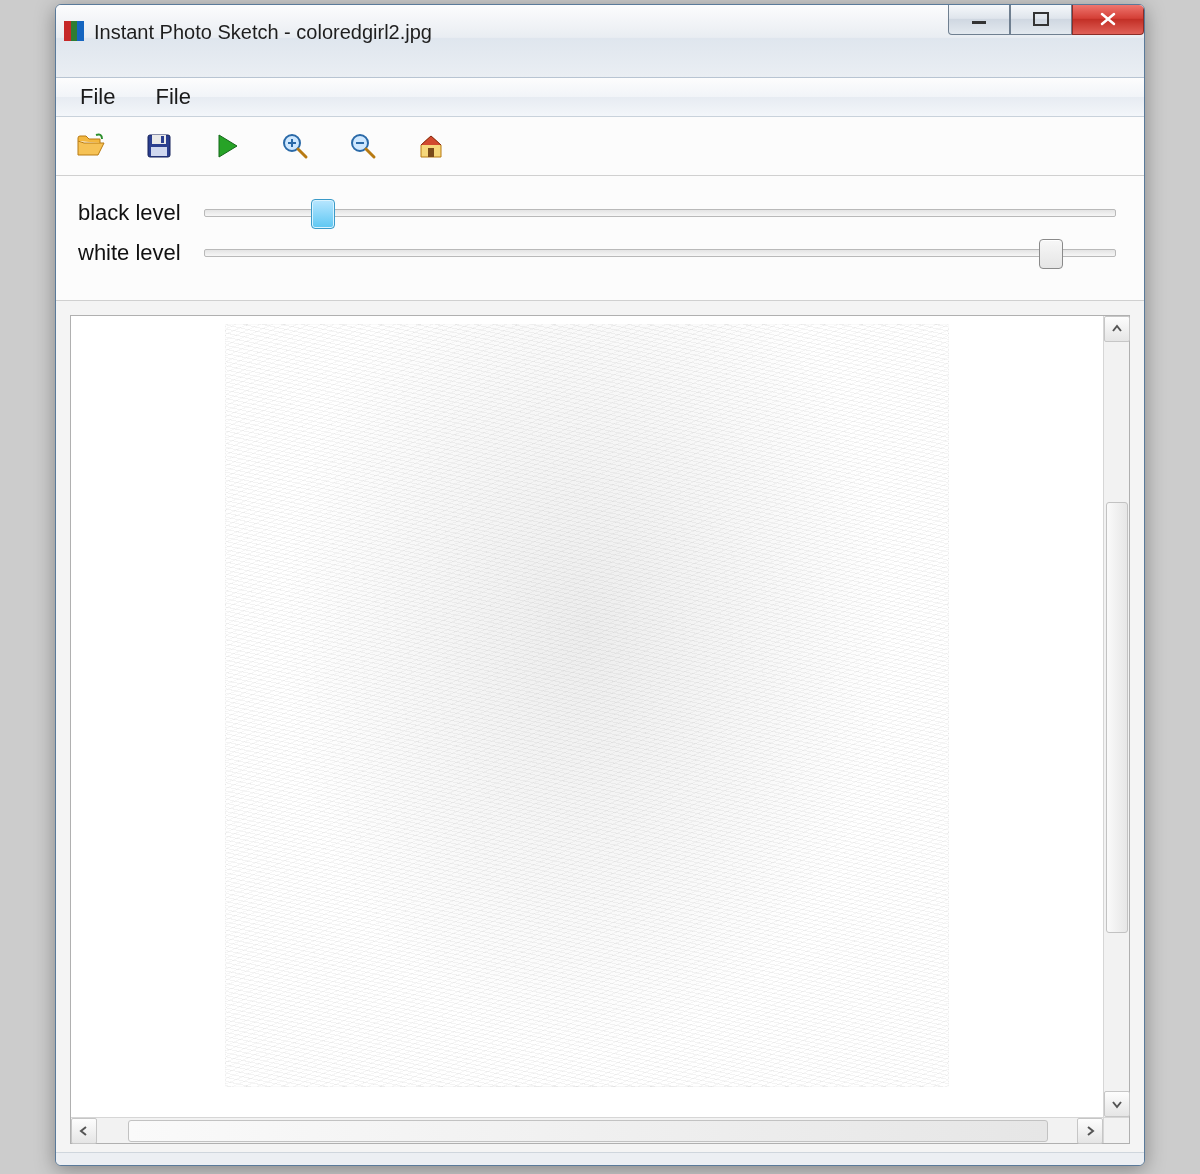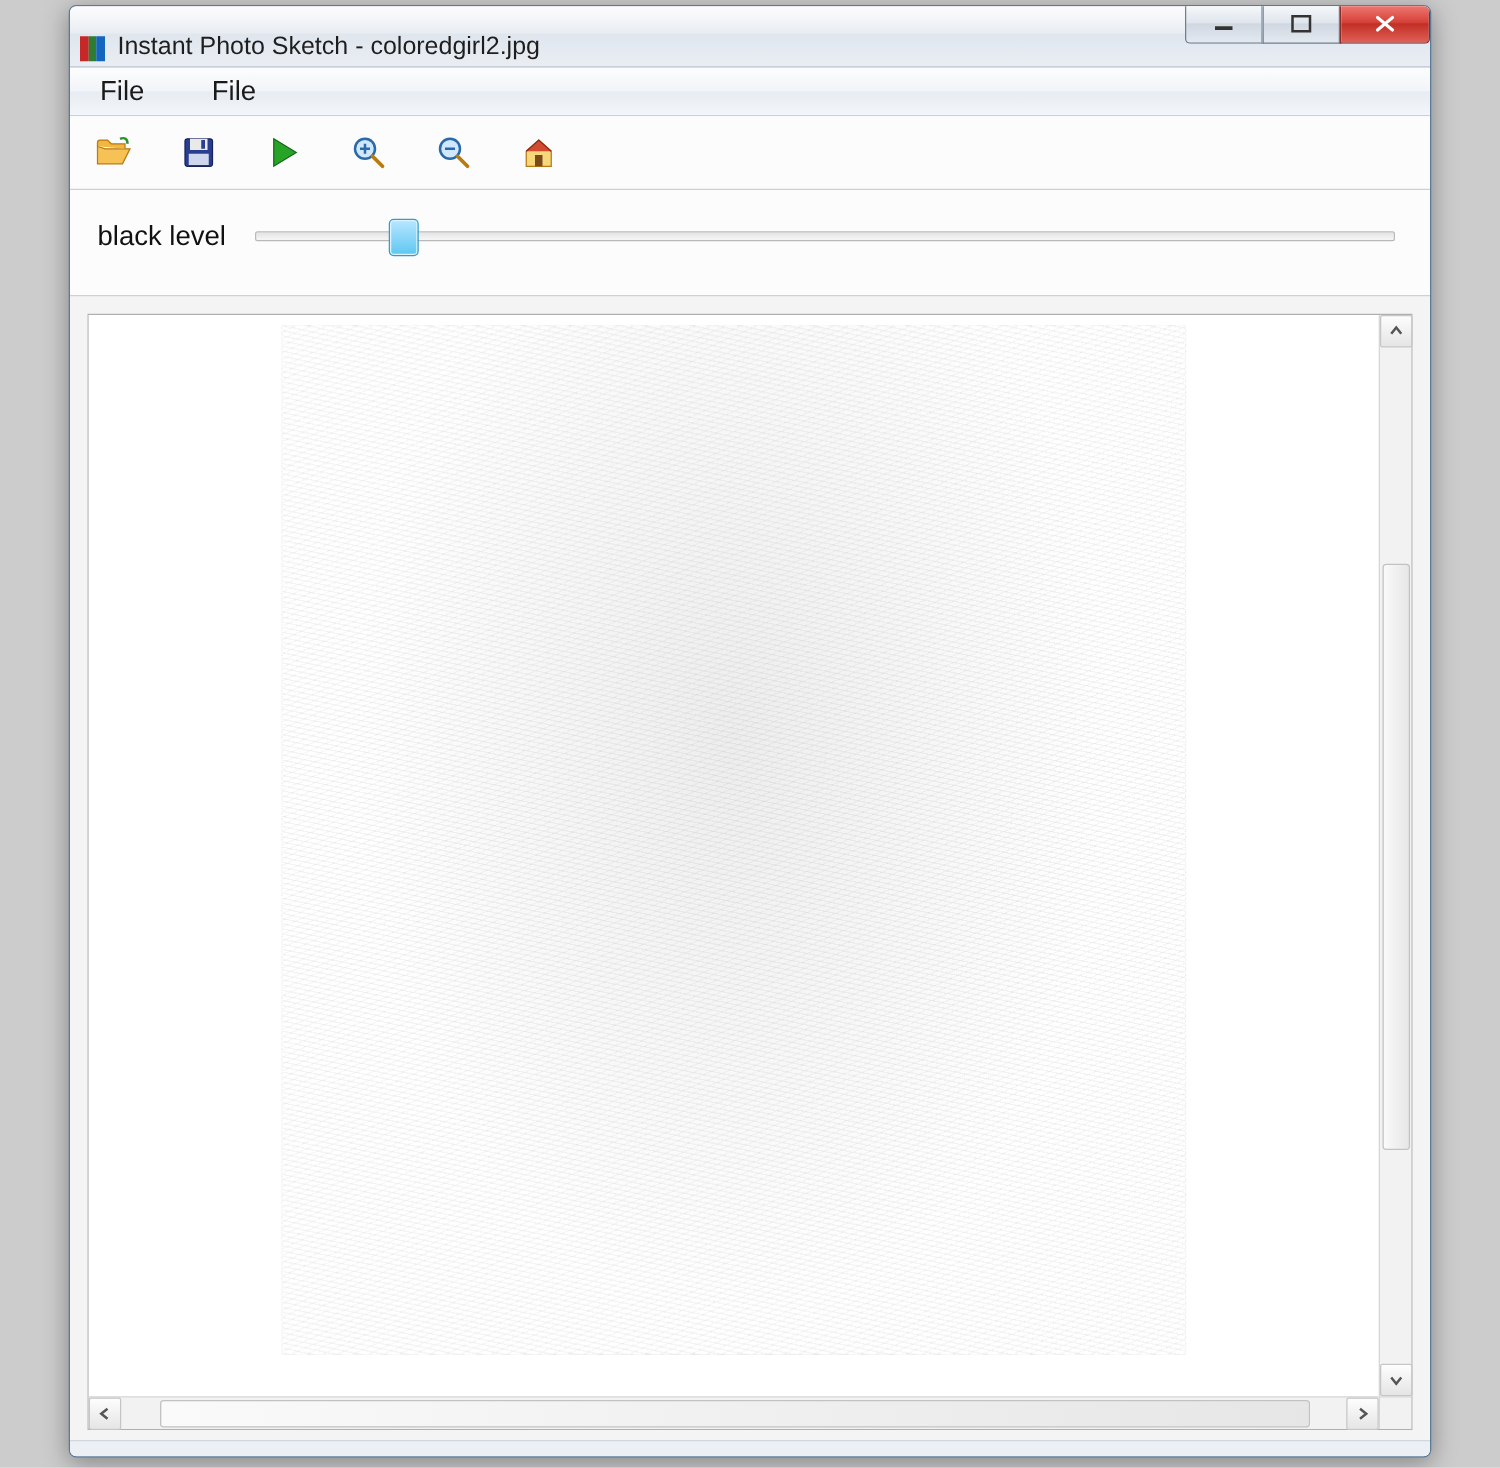--- a/index.html
+++ b/index.html
@@ -9,21 +9,21 @@
     border:1px solid #5a7a9a;border-radius:6px;
     box-shadow:0 4px 20px rgba(0,0,0,.35);
     display:flex;flex-direction:column;overflow:hidden;
     position:relative;top:4px;
   }
   
   .titlebar{
     height:40px;
     background:linear-gradient(#fcfcfd,#e9edf2 45%,#dfe6ee 46%,#eaeef3);
     border-bottom:1px solid #b8c4d2;
-    display:flex;align-items:flex-end;padding:4px 8px;position:relative;
+    display:flex;align-items:flex-start;padding:16px 8px;position:relative;
   }
   .app-icon{width:20px;height:20px;margin-right:10px;display:flex;}
   .app-icon span{flex:1;height:100%;}
   .app-icon span:nth-child(1){background:#c62828;}
   .app-icon span:nth-child(2){background:#2e7d32;}
   .app-icon span:nth-child(3){background:#1565c0;}
   .title-text{font-size:20px;color:#1e1e1e;}
   .win-controls{position:absolute;right:0;top:-1px;display:flex;}
   .win-btn{
     width:60px;height:30px;border:1px solid #6f7f90;border-top:none;
@@ -35,21 +35,21 @@
     width:70px;
     background:linear-gradient(#f07a73,#d43f36 48%,#c22e25 50%,#e06057);
     border-color:#8b2d27;border-bottom-right-radius:4px;
   }
   .win-btn svg{pointer-events:none;}
   
   .menubar{
     height:38px;
     background:linear-gradient(#fdfdfd,#f1f4f8 50%,#e7ecf2 51%,#f3f6fa);
     border-bottom:1px solid #c9d2db;
-    display:flex;align-items:center;padding:0 8px;gap:22px;
+    display:flex;align-items:center;padding:0 8px;gap:8px;
     font-size:22px;
   }
   .menu-item{padding:4px 16px;color:#1a1a1a;cursor:default;}
   
   .toolbar{
     height:58px;background:#fcfcfc;border-bottom:1px solid #d0d0d0;
     display:flex;align-items:center;padding:0 14px;gap:26px;
   }
   .tool-btn{
     width:40px;height:40px;display:flex;align-items:center;justify-content:center;
@@ -209,20 +209,26 @@
     </div>
   </div>
 
   <div class="sliders">
     <div class="slider-row">
       <div class="slider-label">black level</div>
       <div class="slider-track">
         <div class="slider-thumb blue" id="thumb-black" style="left: 13%;"></div>
       </div>
     </div>
+    <div class="slider-row">
+      <div class="slider-label">white level</div>
+      <div class="slider-track">
+        <div class="slider-thumb" id="thumb-white" style="left: 93%;"></div>
+      </div>
+    </div>
   </div>
 
   <div class="canvas-wrap">
     <div class="canvas">
       <div class="canvas-content">
         <div class="sketch-placeholder" title="pencil-sketch rendering of a woman with long dark hair wearing a low-cut top and a large pendant necklace, right hand raised near face, bracelets on right wrist; textured wall and door frame in background"></div>
       </div>
     </div>
 
     <div class="scroll-v">

